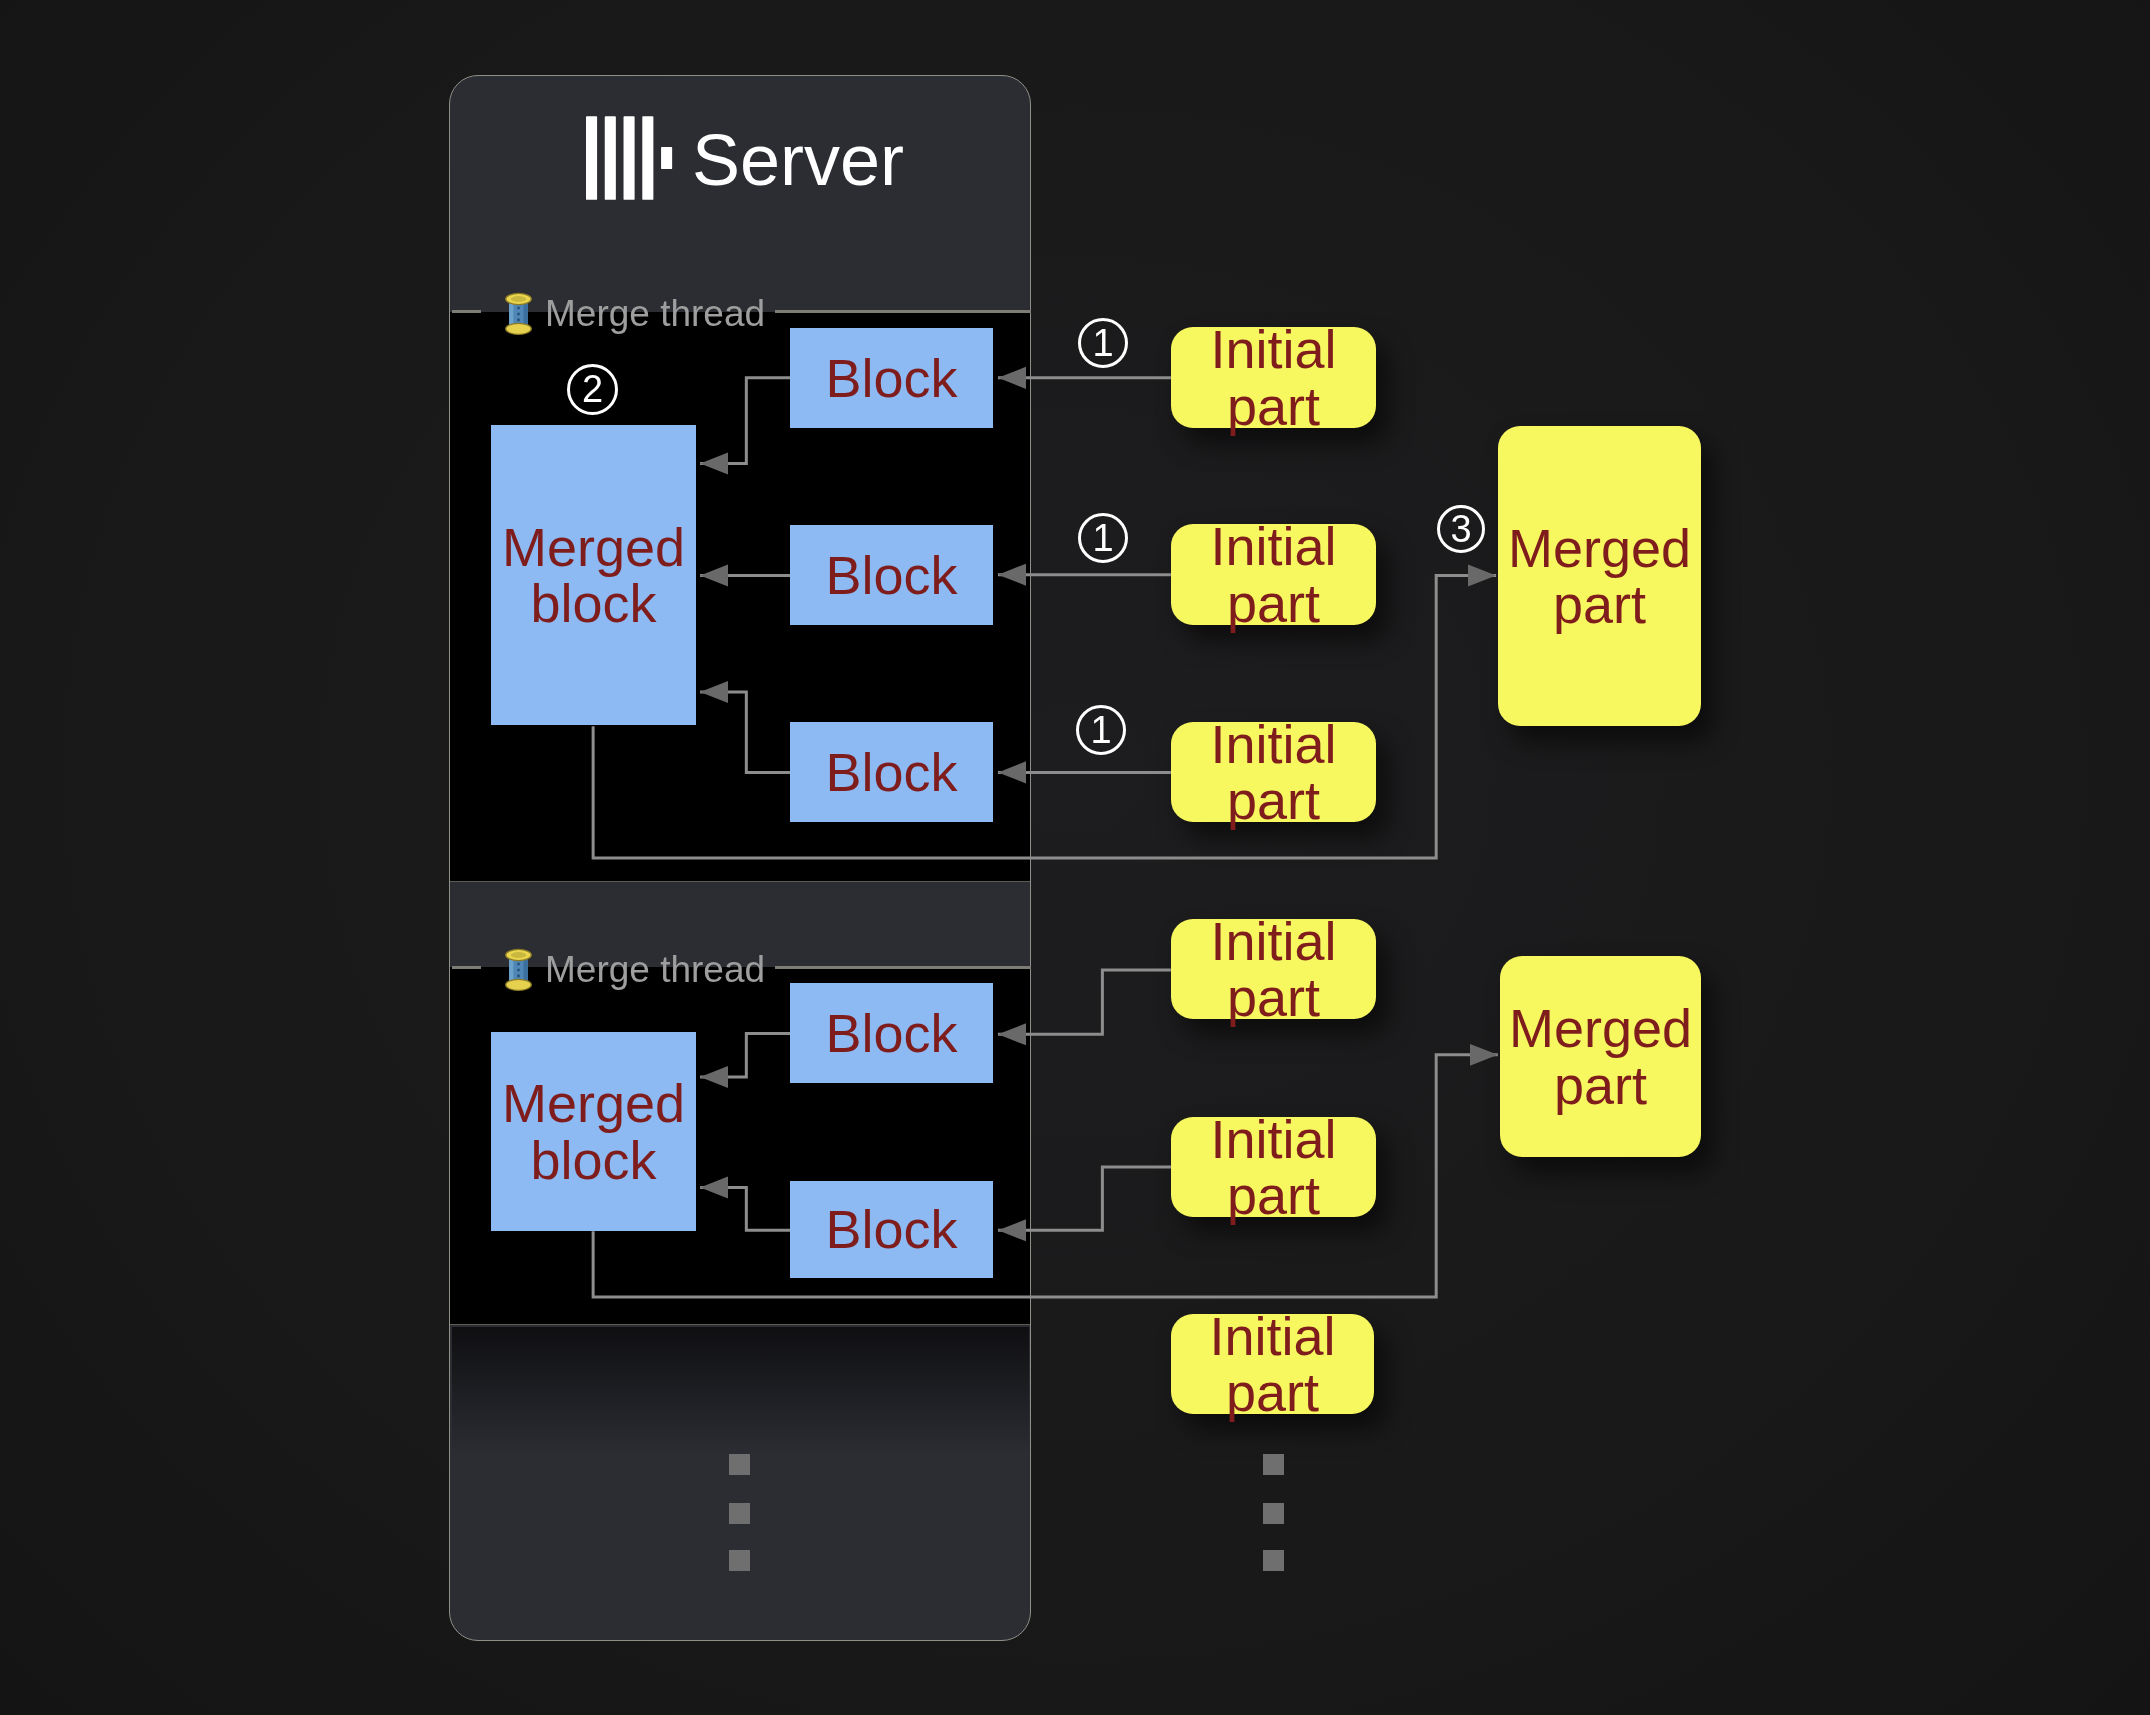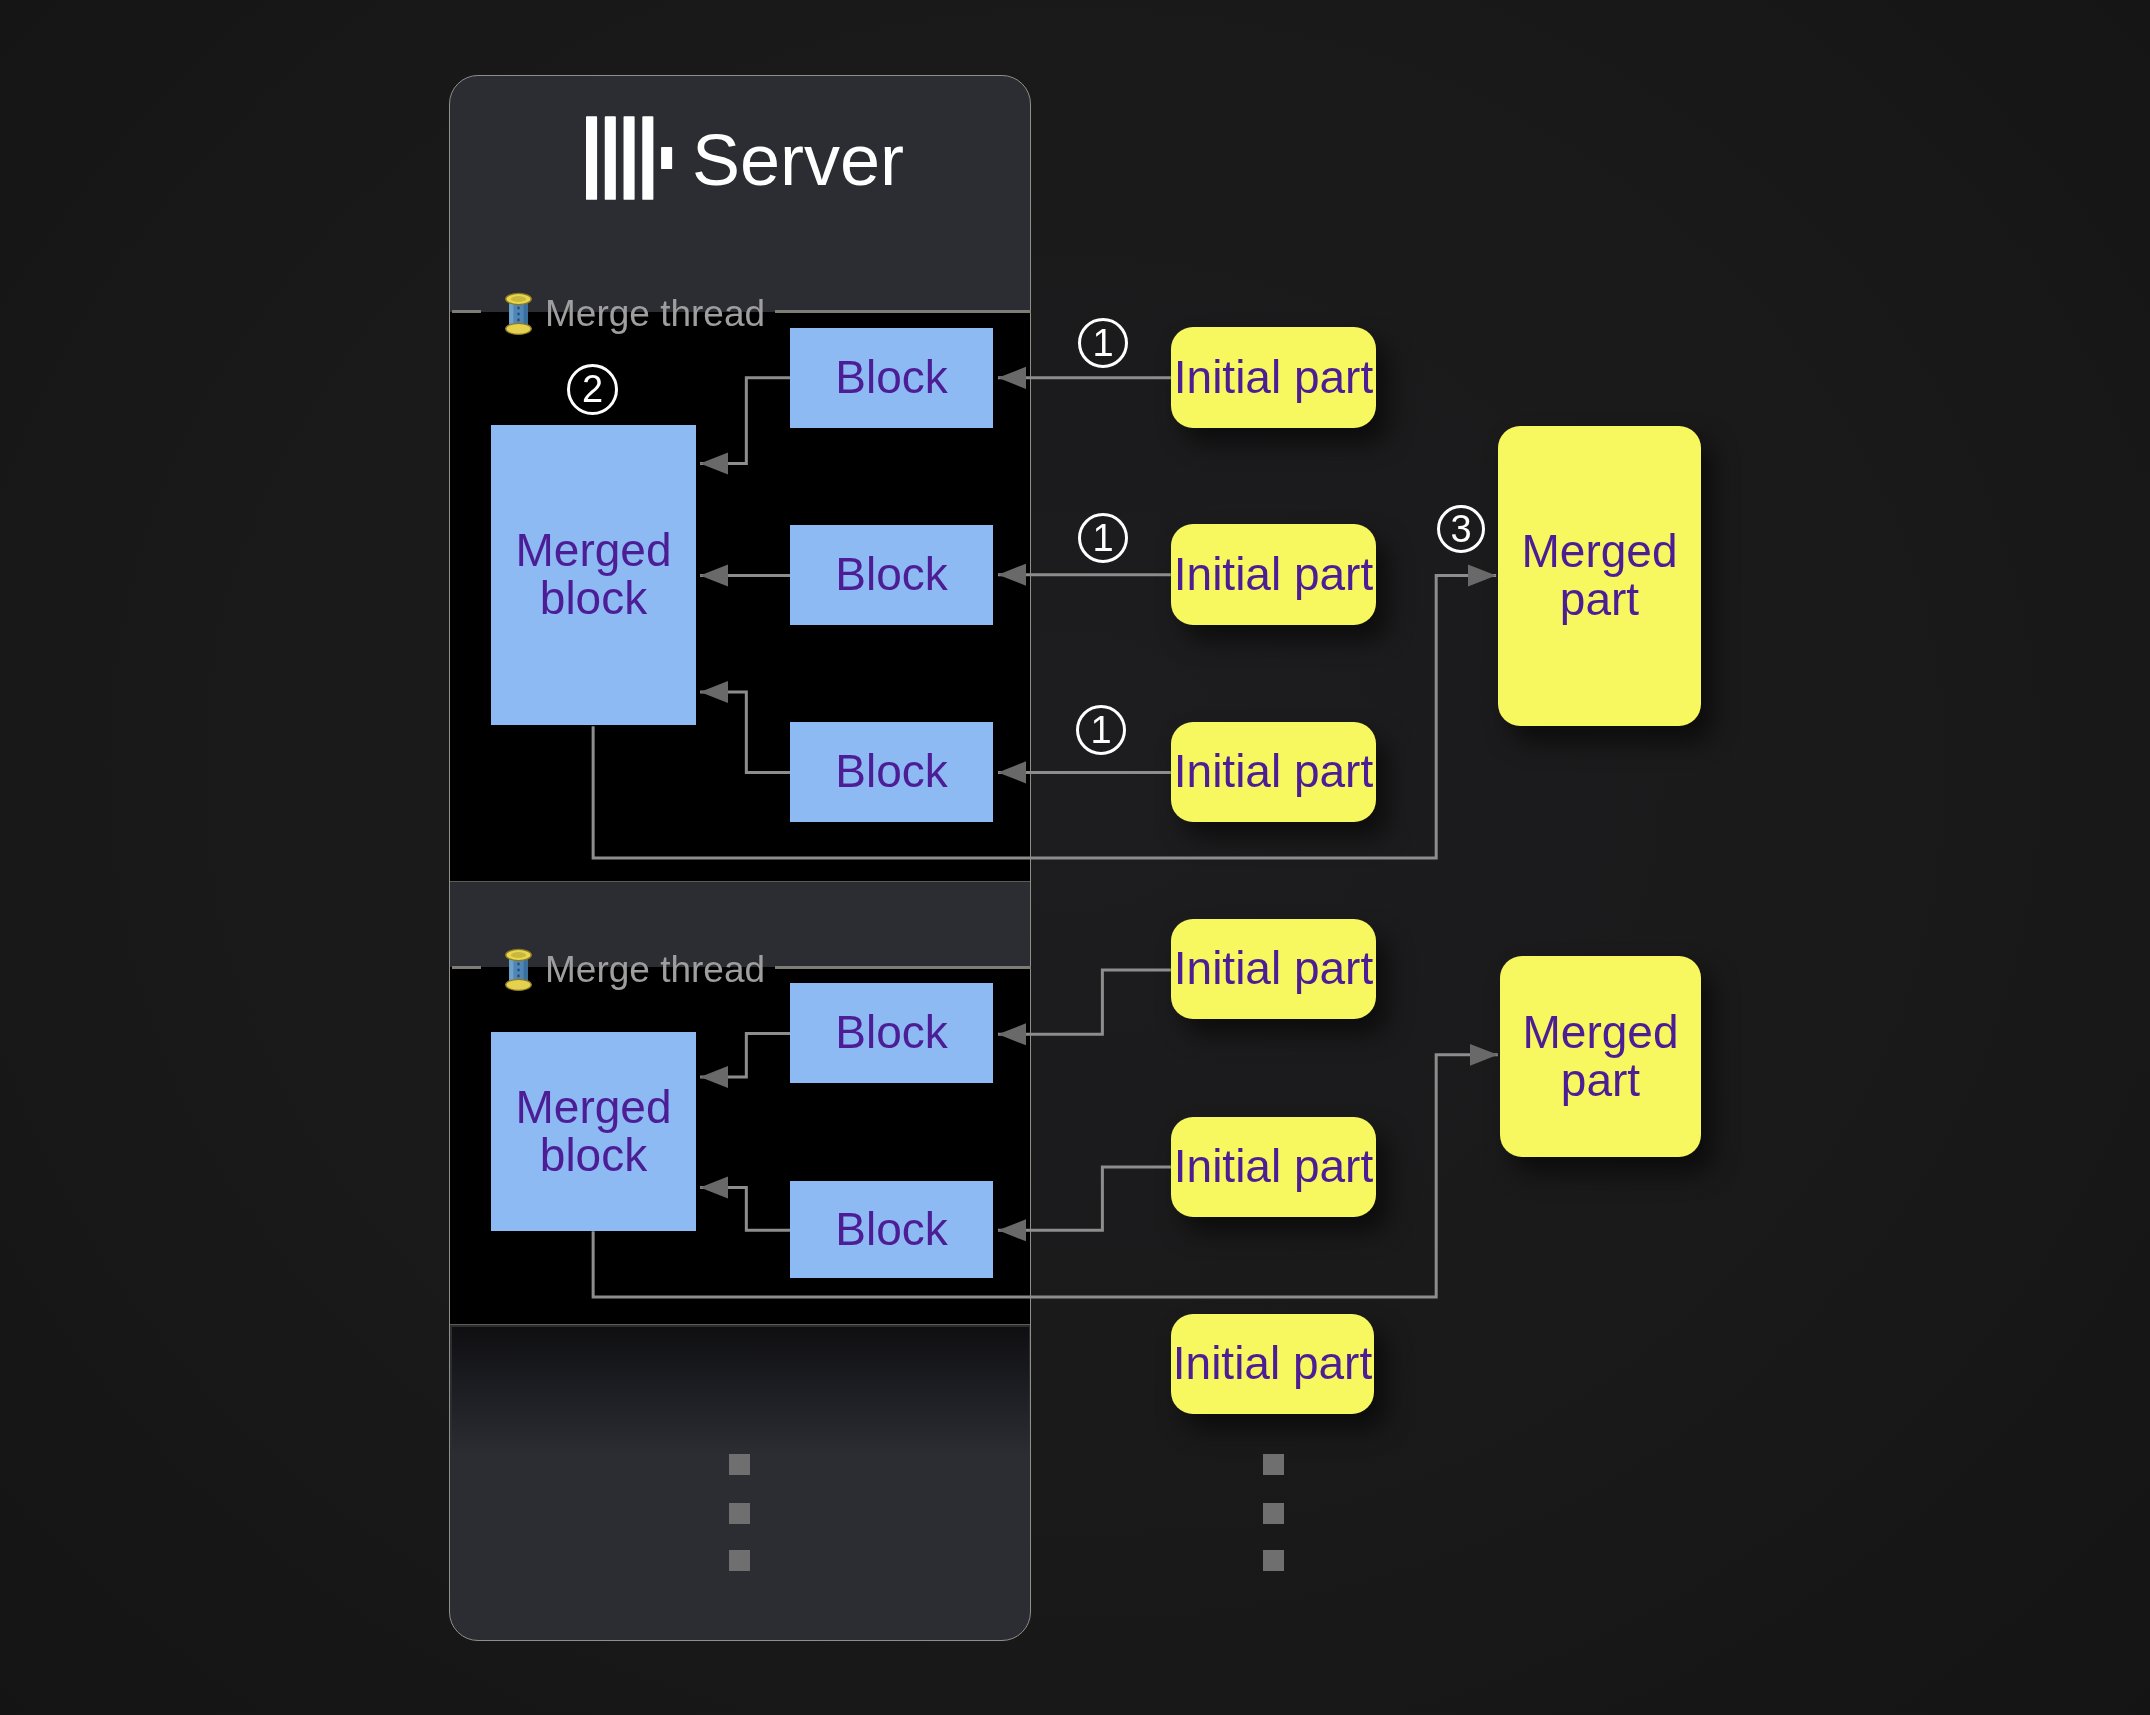--- a/index.html
+++ b/index.html
@@ -21,21 +21,21 @@
   .mt-section{background:#000000;border-bottom:1.7px solid #5c5c54;box-sizing:border-box;}
   .mt-sec1{left:450px;top:312px;width:580px;height:570px;}
   .mt-sec2{left:450px;top:967px;width:580px;height:358px;}
   .topline{background:#7d7d75;height:2.6px;}
   .fadestrip{left:452px;top:1327px;width:577px;height:128px;
     background:linear-gradient(180deg,#0f0f12 0%, rgba(43,45,51,0) 100%);}
   .mt-label{display:flex;align-items:center;gap:12px;}
   .mt-label-text{color:#9e9e9e;font-size:37px;line-height:41px;white-space:nowrap;text-align:center;}
   
   .box{display:flex;align-items:center;justify-content:center;text-align:center;
-    color:#4c1d95;font-size:46px;line-height:1.04;box-sizing:border-box;}
+    color:#7f1d1d;font-size:54px;line-height:1.04;box-sizing:border-box;}
   .blue{background:#8dbaf3;}
   .yellow{background:#f7f75f;box-shadow:12px 15.4px 24px rgba(0,0,0,0.55);border-radius:22px;}
   
   .badge{border:3.4px solid #ffffff;border-radius:50%;color:#ffffff;
     display:flex;align-items:center;justify-content:center;
     font-size:38px;box-sizing:border-box;background:transparent;}
   
   .dot{width:20.5px;height:20.5px;background:#6f6f6f;}
   svg.overlay{left:0;top:0;pointer-events:none;}
 </style>

